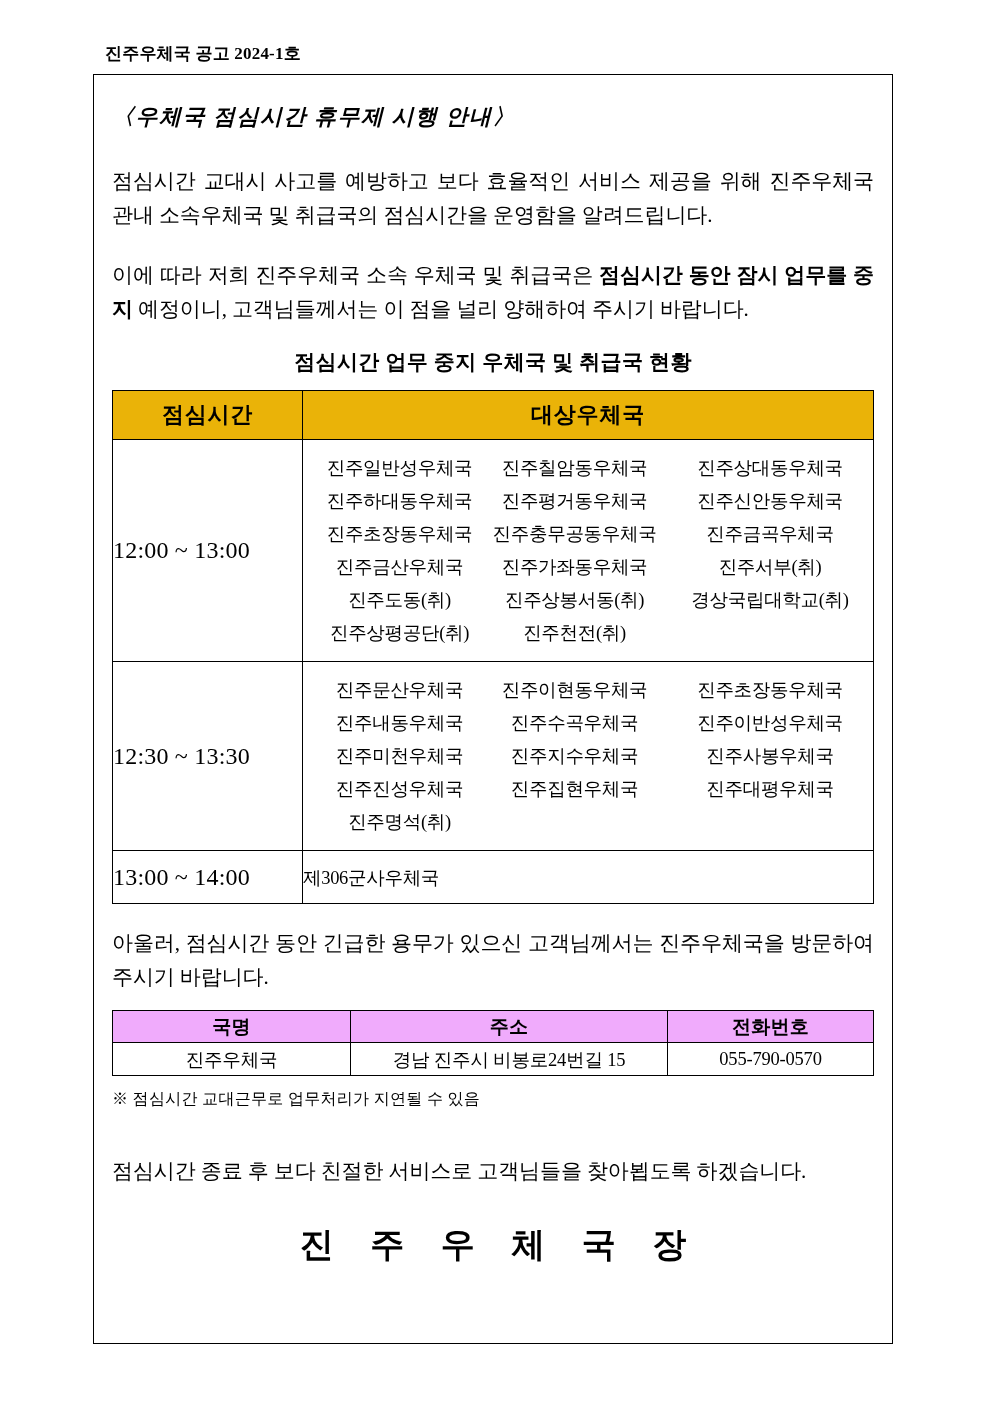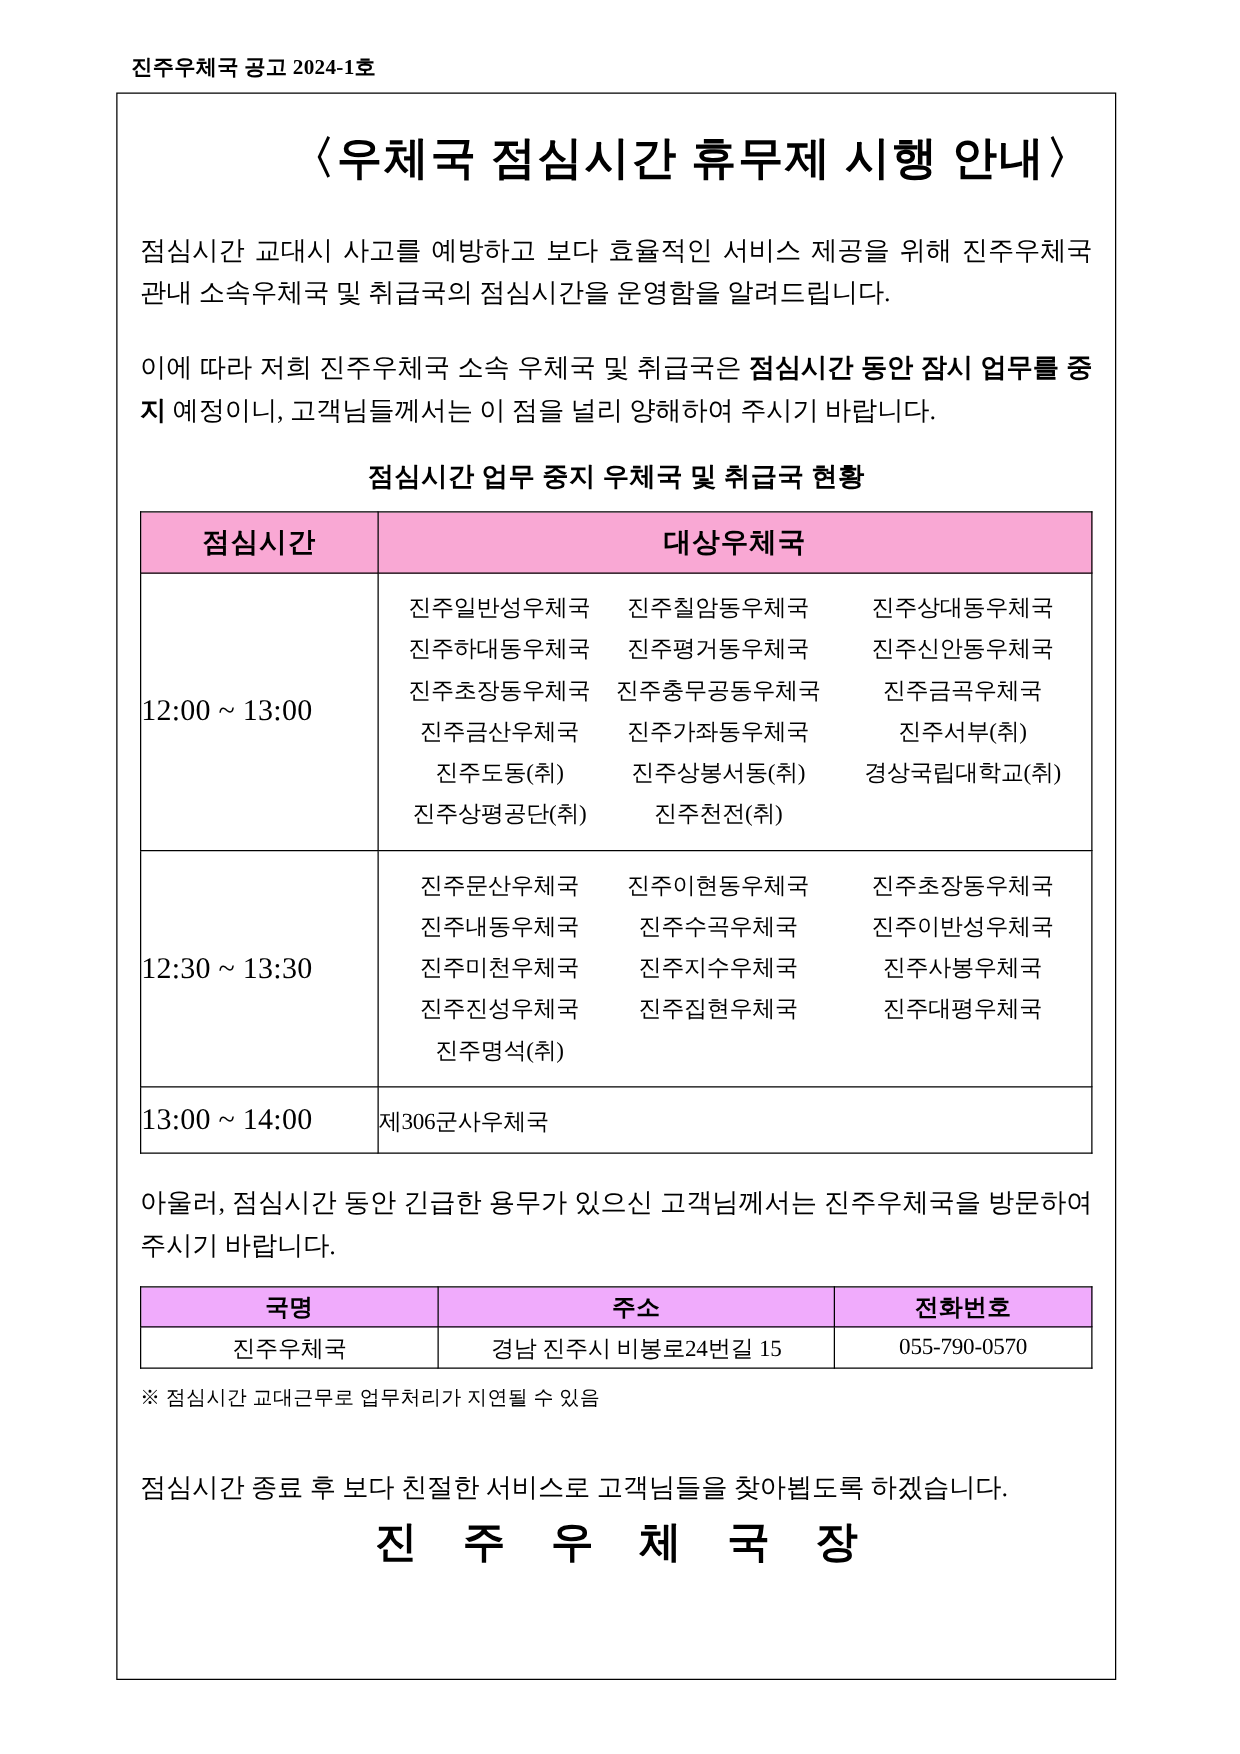--- a/index.html
+++ b/index.html
@@ -31,26 +31,27 @@
     top: 74px;
     left: 93px;
     width: 800px;
     height: 1270px;
     border: 1.6px solid #000000;
     box-sizing: border-box;
     padding: 0 18px;
   }
 
   .doc-title {
-    text-align: right;
-    font-size: 36px;
+    text-align: left;
+    font-size: 22px;
     font-weight: 700;
     letter-spacing: 1.5px;
     margin-top: 27px;
     white-space: nowrap;
+    font-style: italic;
   }
 
   .para {
     font-size: 21px;
     line-height: 34px;
     text-align: justify;
     text-justify: inter-word;
     margin: 0;
     letter-spacing: -0.1px;
   }
@@ -77,21 +78,21 @@
   table.grid td, table.grid th {
     border: 1.4px solid #000000;
     padding: 0;
   }
 
   
   .sched {
     margin-top: 14px;
   }
   .sched .hdr-cell {
-    background: #f9a8d4;
+    background: #eab308;
     text-align: center;
     font-size: 22px;
     font-weight: 700;
     height: 48px;
     letter-spacing: 0.8px;
   }
   .sched .time-cell {
     vertical-align: middle;
     font-size: 24px;
     letter-spacing: 0.2px;
@@ -149,21 +150,21 @@
     white-space: nowrap;
   }
 
   .p4 { margin-top: 44px; }
 
   .signature {
     text-align: center;
     font-size: 34px;
     font-weight: 700;
     letter-spacing: 14px;
-    margin-top: 4px;
+    margin-top: 34px;
     padding-left: 14px;
     white-space: nowrap;
   }
 </style>
 </head>
 <body>
 
 <div class="doc-header">진주우체국 공고 2024-1호</div>
 
 <div class="page-frame">

